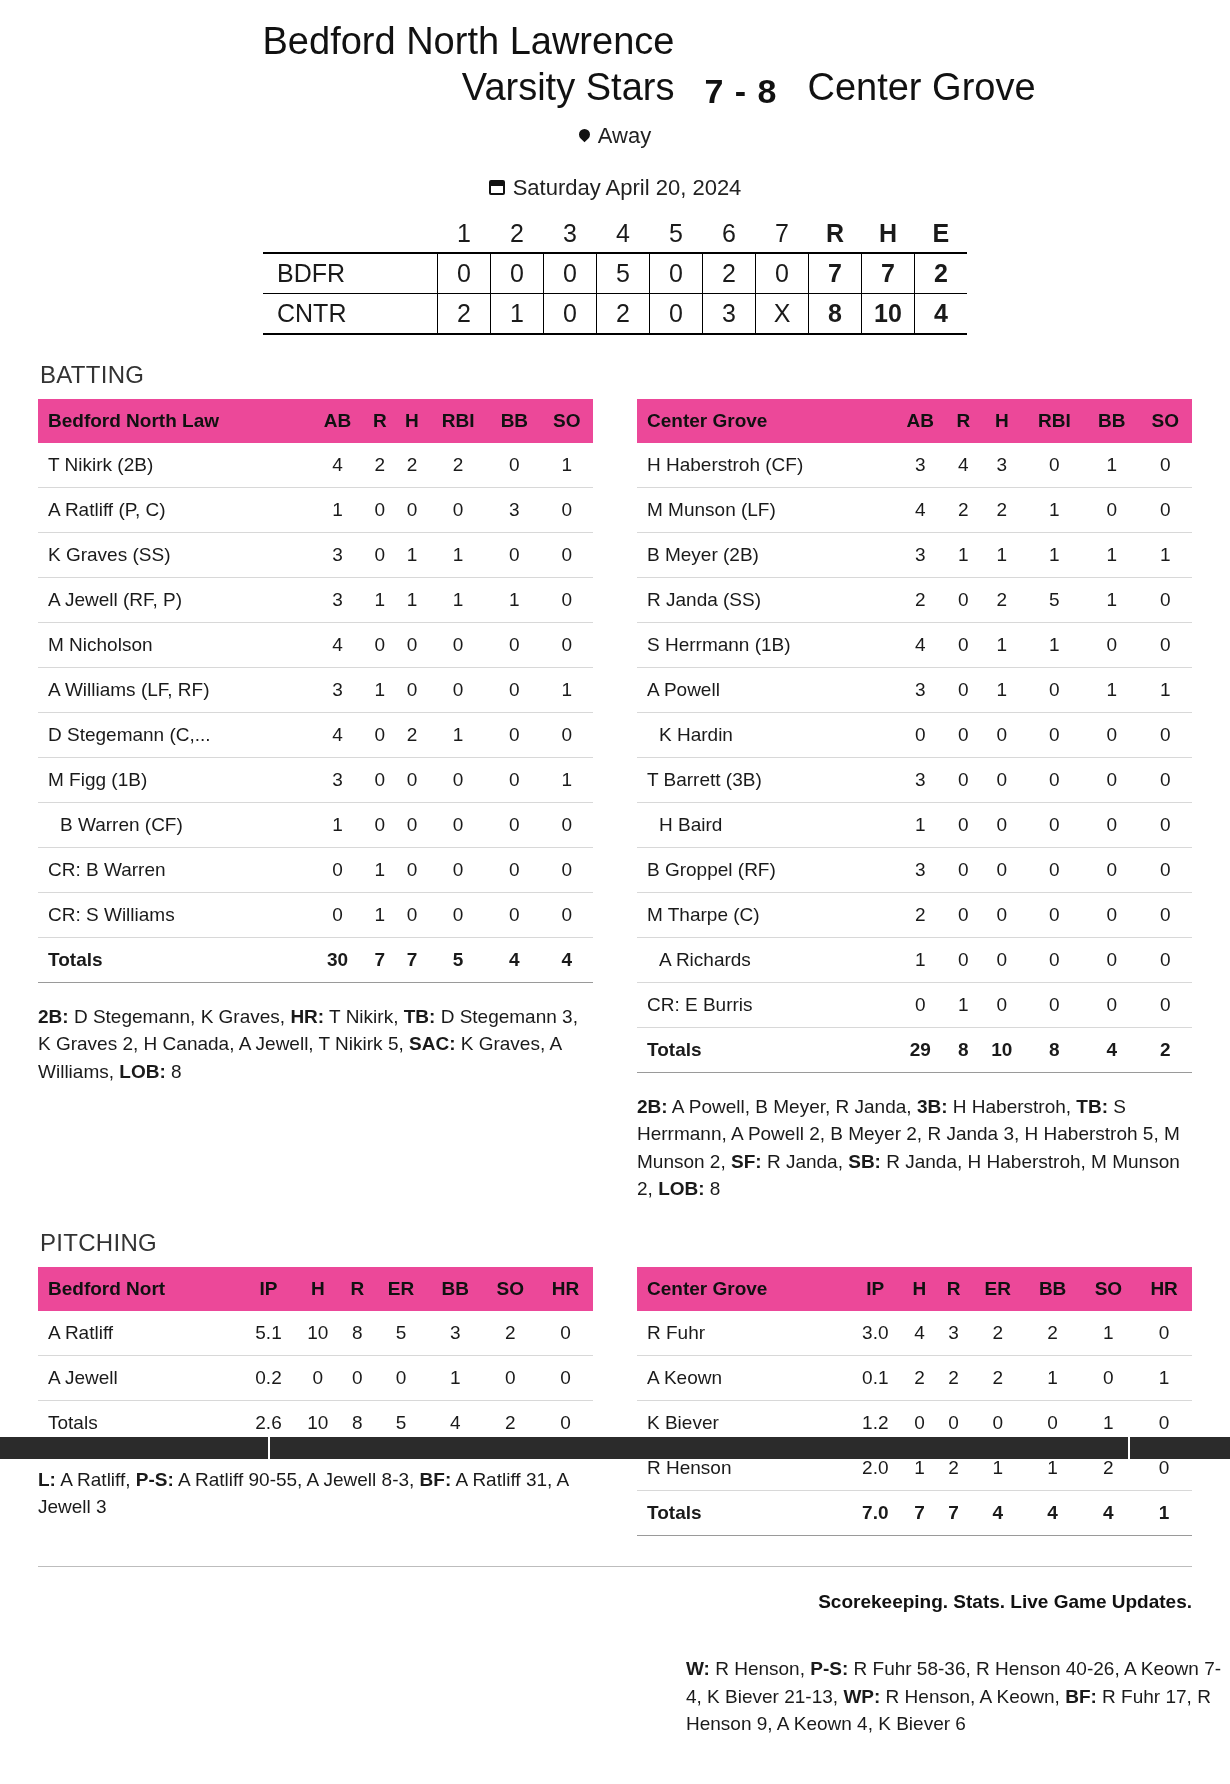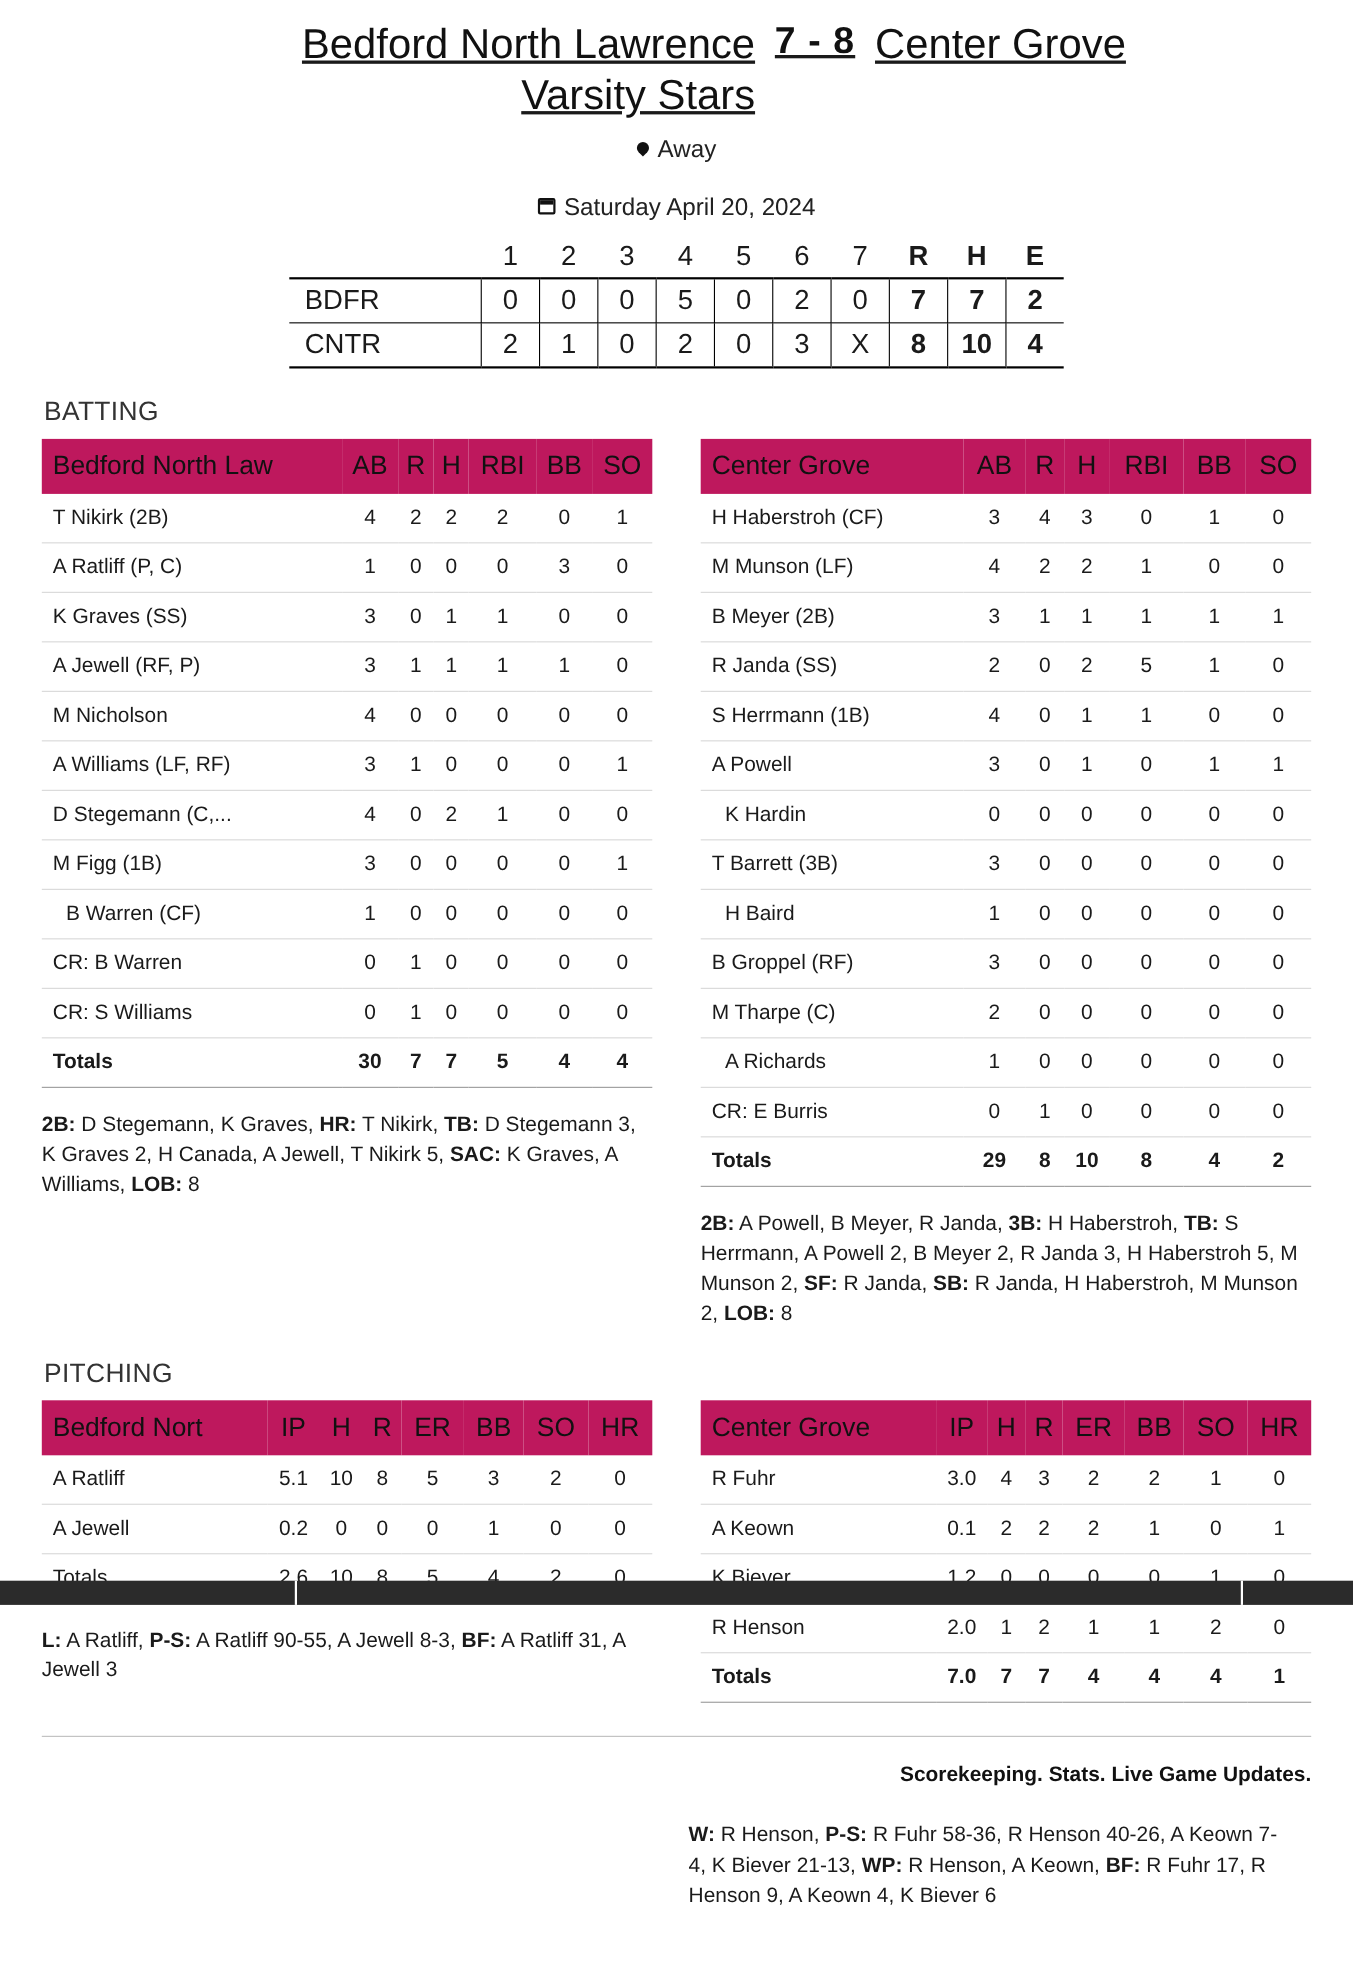--- a/index.html
+++ b/index.html
@@ -22,25 +22,24 @@
     box-sizing: border-box;
   }
 
   
   .header {
     padding-top: 18px;
     text-align: center;
   }
   .matchup {
     display: flex;
-    align-items: flex-start;
+    align-items: flex-end;
     justify-content: center;
-    gap: 18px;
+    gap: 30px;
     padding: 0 70px;
-    text-decoration: underline;
   }
   .team-name {
     font-size: 38px;
     line-height: 1.22;
     font-weight: 400;
     color: #111;
   }
   .team-name.away {
     text-align: right;
     max-width: 480px;
@@ -150,23 +149,23 @@
     box-sizing: border-box;
   }
   .col { width: 565px; }
 
   table.stats {
     width: 100%;
     border-collapse: collapse;
     font-size: 19px;
   }
   table.stats thead th {
-    background: #be185d;
-    font-weight: 400;
-    font-size: 24px;
+    background: #ec4899;
+    font-weight: 700;
+    font-size: 19px;
     padding: 11px 4px;
     text-align: center;
     color: #111;
   }
   table.stats thead th.name {
     text-align: left;
     padding-left: 10px;
   }
   table.stats tbody td {
     padding: 11px 4px;
@@ -218,21 +217,21 @@
   }
   .darkbar .seam {
     position: absolute;
     top: 0;
     width: 2px;
     height: 22px;
     background: #ffffff;
   }
   .pitch-notes-2 {
     position: absolute;
-    left: 626px;
+    left: 686px;
     top: 1655px;
     width: 540px;
     font-size: 19px;
     line-height: 1.45;
   }
 </style>
 </head>
 <body>
 
 <div class="page">

